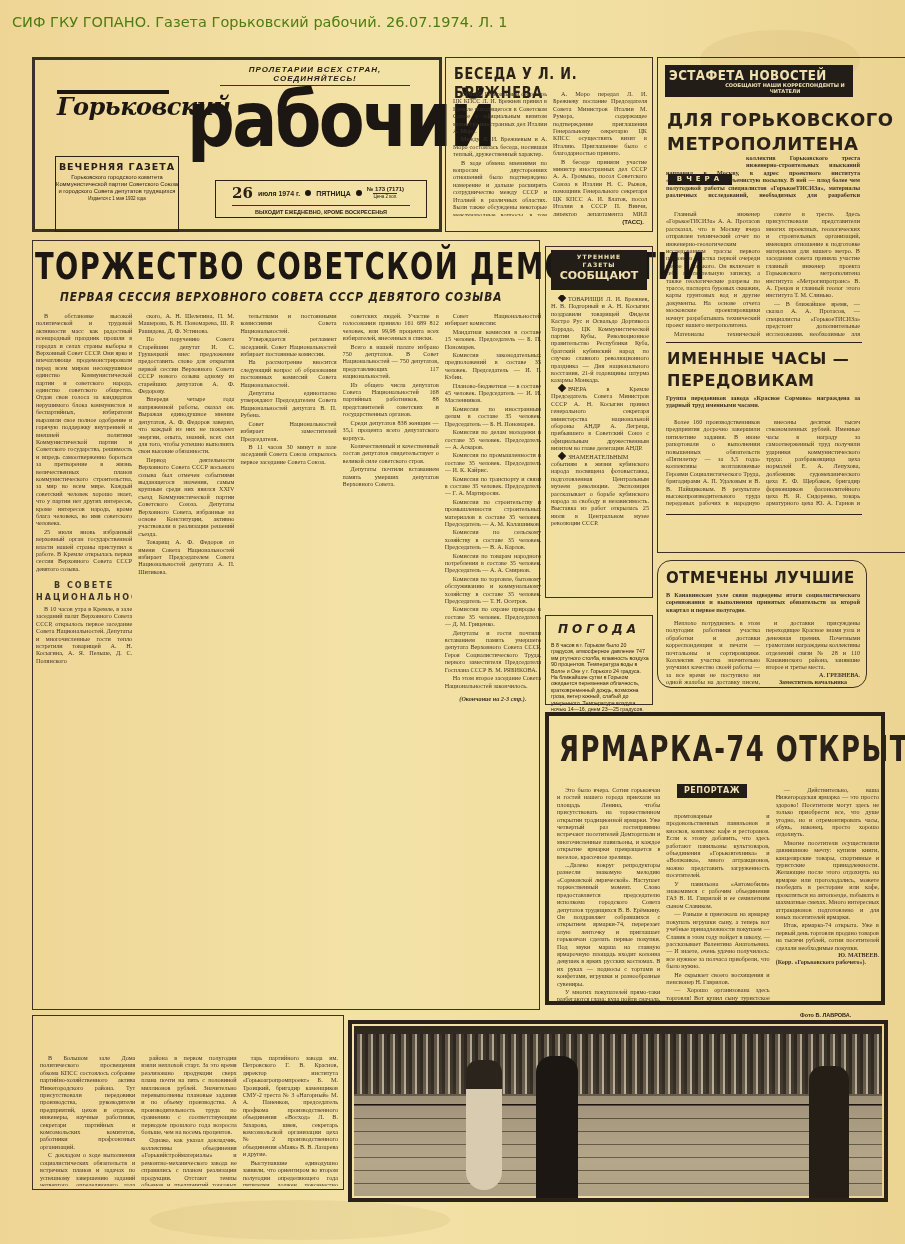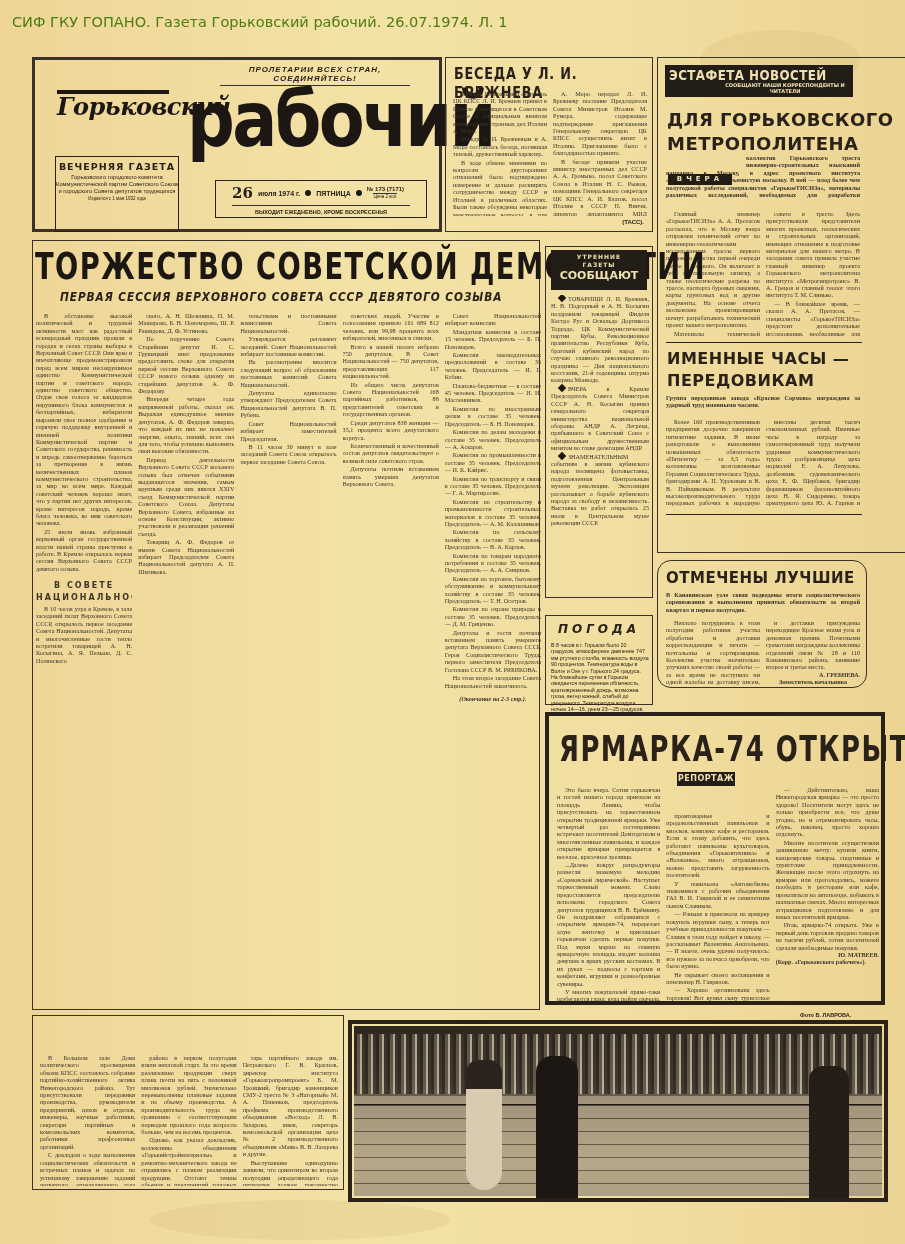--- a/index.html
+++ b/index.html
@@ -141,21 +141,21 @@
   .diamond { display: inline-block; width: 6px; height: 6px; background: #1c1712; transform: rotate(45deg); margin-right: 3px; }
 
   .weather { left: 545px; top: 615px; width: 108px; height: 90px; border-width: 1.5px; }
   .weather-title { position: absolute; left: 0; right: 0; top: 6px; text-align: center; font-family: "DejaVu Sans", sans-serif; font-weight: bold; font-style: italic; font-size: 12px; letter-spacing: 4px; }
   .weather-text { position: absolute; left: 5px; top: 26px; width: 98px; height: 60px; font-family: "Liberation Sans", sans-serif; font-size: 5.3px; line-height: 6.4px; }
 
   
   .fair { left: 545px; top: 712px; width: 340px; height: 293px; border: 4px solid #2a2218; outline: 1px dashed #2a2218; outline-offset: -3px; }
   .fair-title { position: absolute; left: 10px; top: 12px; font-family: "DejaVu Sans", sans-serif; font-weight: bold; font-size: 36px; letter-spacing: 2px; white-space: nowrap; transform: scaleX(0.72); transform-origin: left top; }
   .report-badge {
-    position: absolute; left: 128px; top: 56px; width: 58px; height: 14px; background: #231d17; color: #f0e0b0;
+    position: absolute; left: 128px; top: 68px; width: 70px; height: 14px; background: #231d17; color: #f0e0b0;
     font-family: "DejaVu Sans", sans-serif; font-weight: bold; font-size: 8px; text-align: center; line-height: 14px; letter-spacing: 0.5px;
   }
   .fair-cols { position: absolute; left: 8px; top: 66px; width: 322px; height: 218px; display: flex; gap: 6px; }
   .fair-cols > div { flex: 1; }
   .fair-cols .mid-top { height: 26px; }
 
   .photo-credit { position: absolute; left: 800px; top: 1012px; font-family: "Liberation Sans", sans-serif; font-size: 5.5px; font-weight: bold; }
   .photo { left: 348px; top: 1020px; width: 540px; height: 182px; border: 4px solid #2a2218; overflow: hidden; }
   .photo-inner { position: absolute; inset: 2px; background: linear-gradient(180deg, #2d261e 0%, #4b4237 30%, #8a7d68 55%, #b8a888 80%, #9d8f76 100%); }
   .crowd { position: absolute; left: 0; right: 0; top: 8px; height: 60px; background: repeating-linear-gradient(90deg, #2a241c 0 3px, #6b604f 3px 6px, #d9ccb0 6px 8px, #3b342a 8px 11px); opacity: 0.75; }

